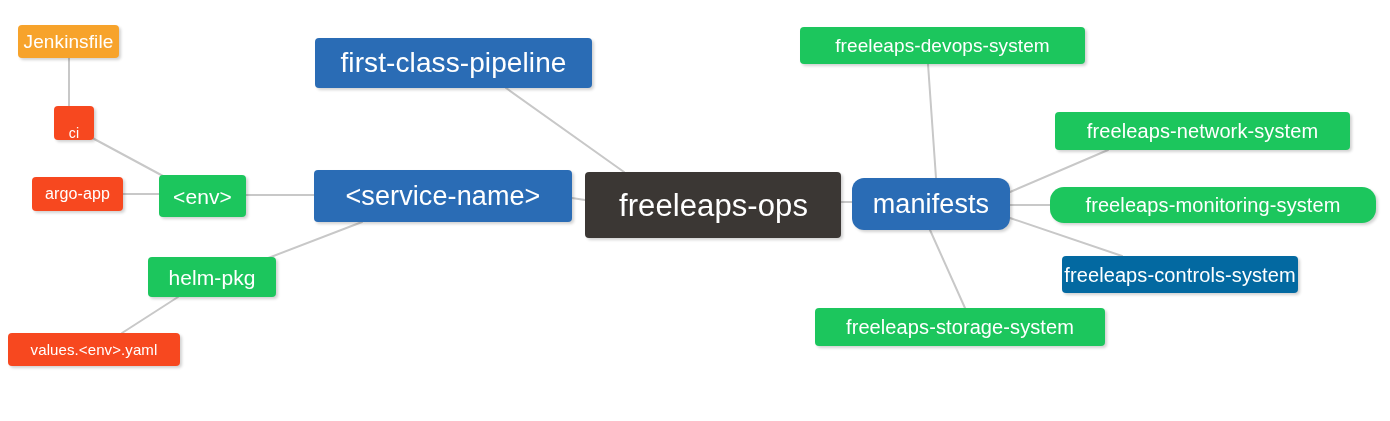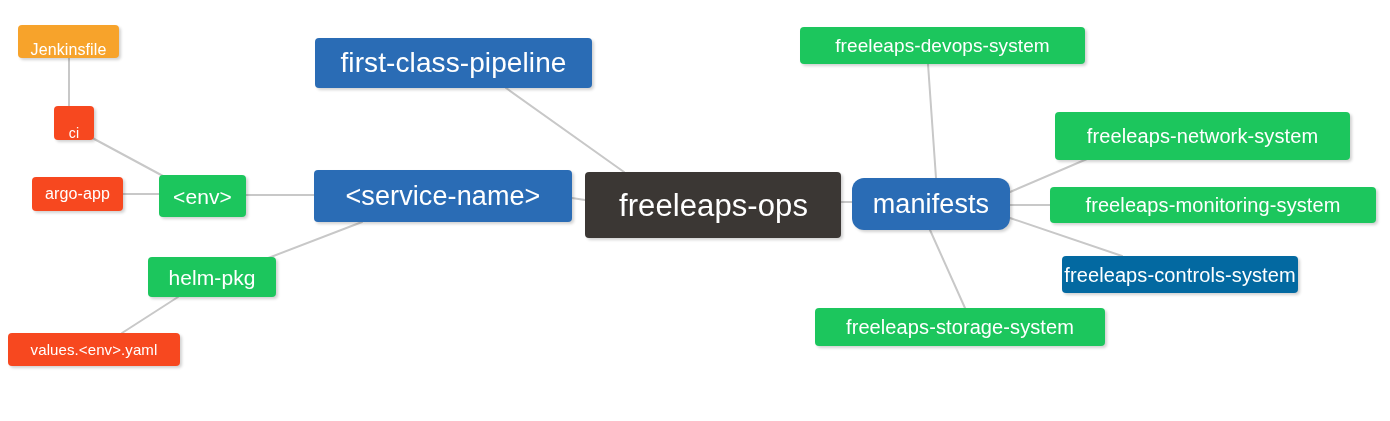--- a/index.html
+++ b/index.html
@@ -63,21 +63,21 @@
       <line x1="572" y1="198" x2="585" y2="200" stroke="#c8c8c8" stroke-width="2" stroke-linecap="round"></line>
       <line x1="841" y1="202" x2="852" y2="202" stroke="#c8c8c8" stroke-width="2" stroke-linecap="round"></line>
       <line x1="936" y1="178" x2="928" y2="64" stroke="#c8c8c8" stroke-width="2" stroke-linecap="round"></line>
       <line x1="1010" y1="192" x2="1108" y2="150" stroke="#c8c8c8" stroke-width="2" stroke-linecap="round"></line>
       <line x1="1010" y1="205" x2="1050" y2="205" stroke="#c8c8c8" stroke-width="2" stroke-linecap="round"></line>
       <line x1="1010" y1="218" x2="1122" y2="256" stroke="#c8c8c8" stroke-width="2" stroke-linecap="round"></line>
       <line x1="930" y1="230" x2="965" y2="308" stroke="#c8c8c8" stroke-width="2" stroke-linecap="round"></line>
     </svg>
 
   <div id="node-layer">
-      <div class="node" style="left: 18px; top: 25px; width: 101px; height: 33px; background: rgb(247, 163, 43); font-size: 16px; align-items: flex-end;">
+      <div class="node" style="left: 18px; top: 25px; width: 101px; height: 33px; background: rgb(247, 163, 43); font-size: 19px;">
         <span class="node-label">Jenkinsfile</span>
       </div>
       <div class="node" style="left: 54px; top: 106px; width: 40px; height: 34px; background: rgb(247, 72, 31); font-size: 14px; align-items: flex-end;">
         <span class="node-label">ci</span>
       </div>
       <div class="node" style="left: 32px; top: 177px; width: 91px; height: 34px; background: rgb(247, 72, 31); font-size: 16px;">
         <span class="node-label">argo-app</span>
       </div>
       <div class="node" style="left: 159px; top: 175px; width: 87px; height: 42px; background: rgb(28, 198, 93); font-size: 21px;">
         <span class="node-label">&lt;env&gt;</span>
@@ -96,24 +96,24 @@
       </div>
       <div class="node" style="left: 585px; top: 172px; width: 256px; height: 66px; background: rgb(59, 55, 52); font-size: 31px; padding-left: 11px;">
         <span class="node-label">freeleaps-ops</span>
       </div>
       <div class="node" style="left: 852px; top: 178px; width: 158px; height: 52px; background: rgb(42, 108, 181); font-size: 27px; border-radius: 12px;">
         <span class="node-label">manifests</span>
       </div>
       <div class="node" style="left: 800px; top: 27px; width: 285px; height: 37px; background: rgb(28, 198, 93); font-size: 19px;">
         <span class="node-label">freeleaps-devops-system</span>
       </div>
-      <div class="node" style="left: 1055px; top: 112px; width: 295px; height: 48px; background: rgb(28, 198, 93); font-size: 20px; justify-content: center;">
+      <div class="node" style="left: 1055px; top: 112px; width: 295px; height: 38px; background: rgb(28, 198, 93); font-size: 20px; justify-content: center;">
         <span class="node-label">freeleaps-network-system</span>
       </div>
-      <div class="node" style="left: 1050px; top: 187px; width: 326px; height: 36px; background: rgb(28, 198, 93); font-size: 20px;">
+      <div class="node" style="left: 1050px; top: 187px; width: 326px; height: 36px; background: rgb(28, 198, 93); font-size: 20px; border-radius: 14px;">
         <span class="node-label">freeleaps-monitoring-system</span>
       </div>
       <div class="node" style="left: 1062px; top: 256px; width: 236px; height: 37px; background: #0369a1; font-size: 20px;">
         <span class="node-label">freeleaps-controls-system</span>
       </div>
       <div class="node" style="left: 815px; top: 308px; width: 290px; height: 38px; background: rgb(28, 198, 93); font-size: 20px;">
         <span class="node-label">freeleaps-storage-system</span>
       </div>
     </div>
 

